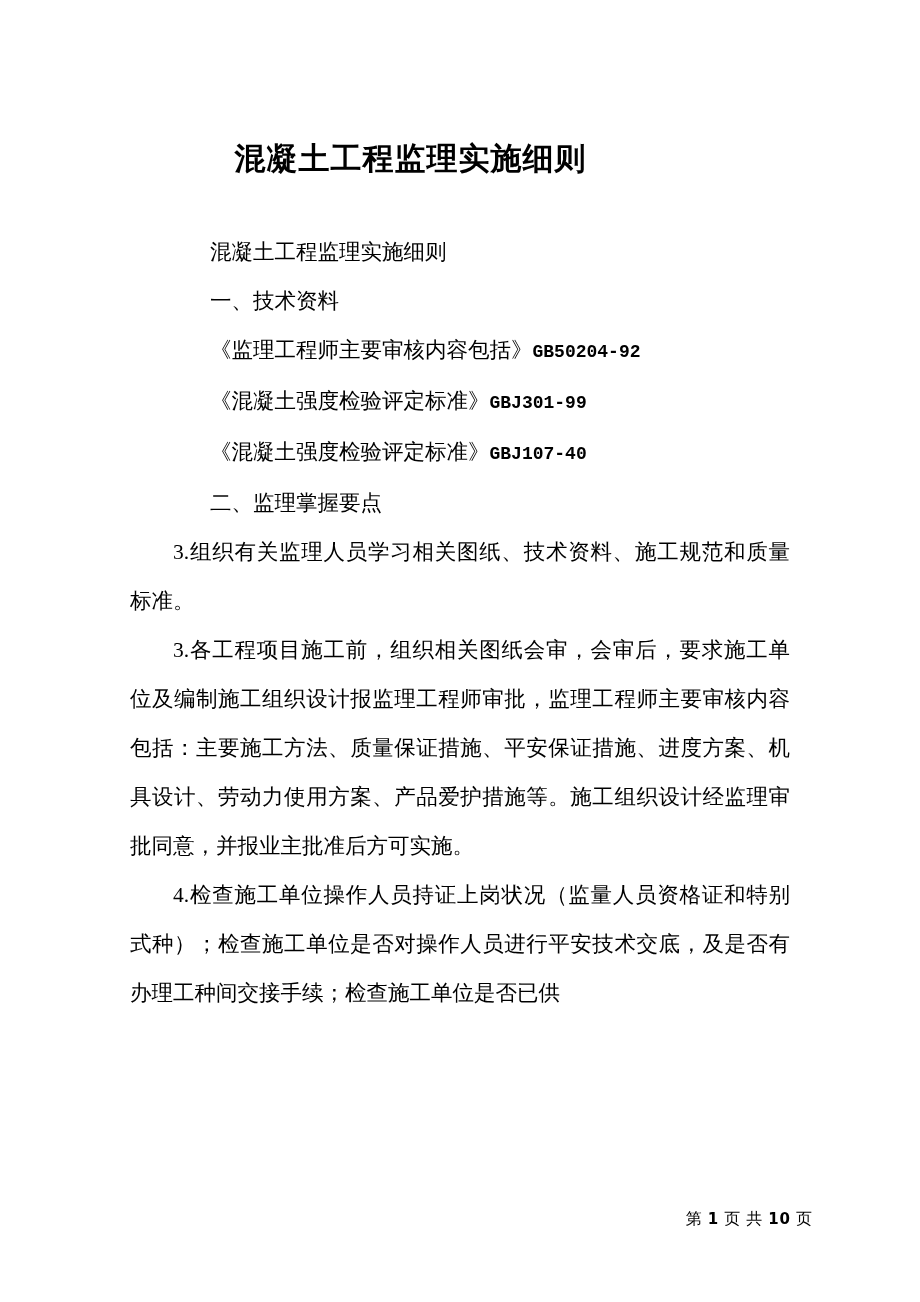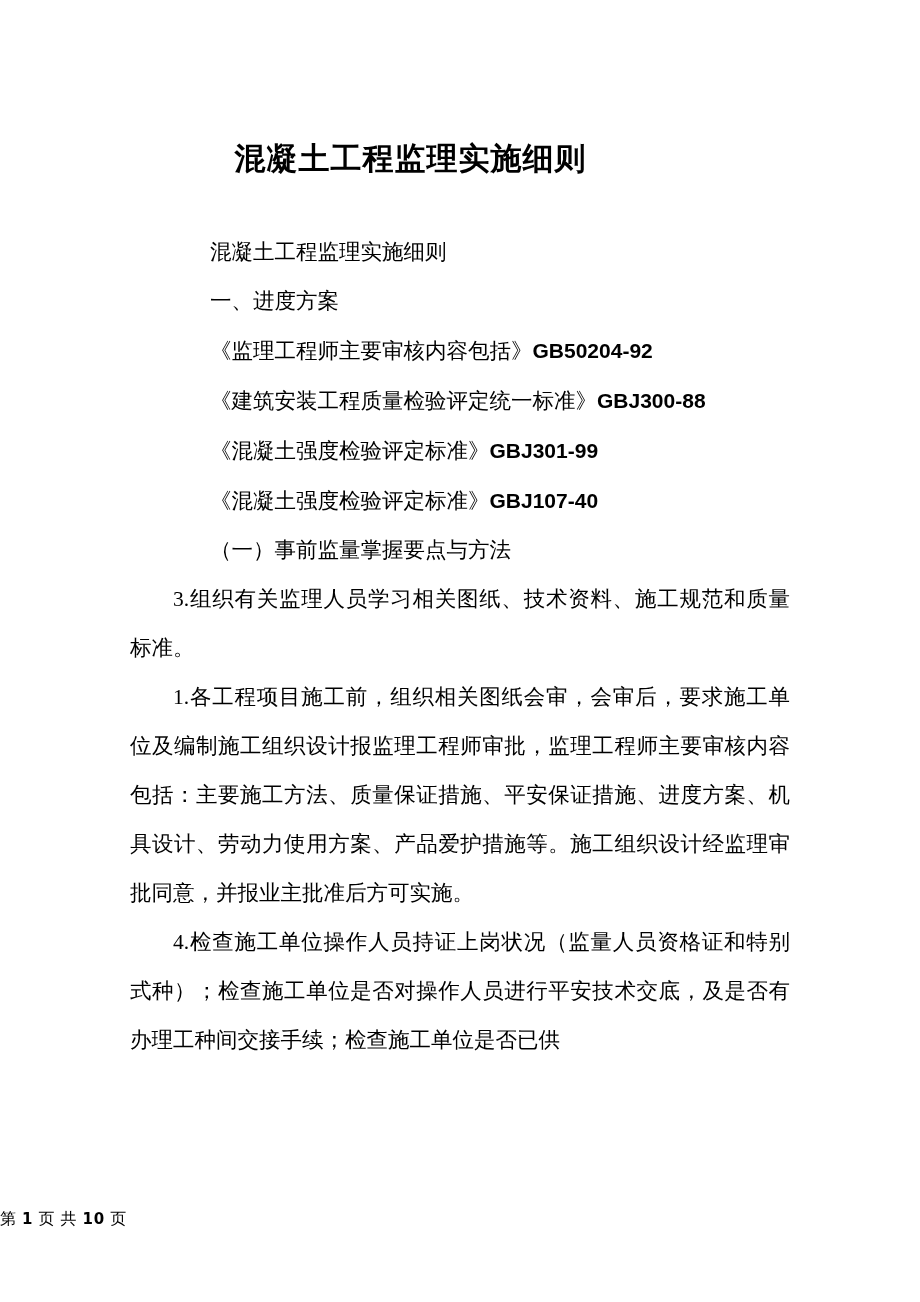--- a/index.html
+++ b/index.html
@@ -45,30 +45,30 @@
     text-align: justify;
     text-justify: inter-ideograph;
   }
   p.para.indent1 {
     padding-left: 80px;
   }
   p.para.indent2 {
     text-indent: 43px;
   }
   .latin {
-    font-family: Liberation Sans, sans-serif;
-    font-size: 21px;
+    font-family: Liberation Mono, monospace;
+    font-size: 18px;
     font-weight: bold;
   }
   .footer {
     position: absolute;
     bottom: 72px;
     left: 0;
     right: 8px;
-    text-align: left;
+    text-align: right;
     font-size: 16px;
     font-family: "Liberation Serif", serif;
     letter-spacing: 1px;
   }
   .footer .num {
     font-family: "DejaVu Sans", "Liberation Sans", sans-serif;
     font-weight: bold;
     font-size: 15px;
   }
   .footer-inner {
@@ -82,47 +82,44 @@
 
   <h1 class="doc-title">混凝土工程监理实施细则</h1>
 
   <div class="body-block">
 
     <p class="para indent1">
       <span>混凝土工程监理实施细则</span>
     </p>
 
     <p class="para indent1">
-      <span>一、进度方案</span>
+      <span>一、技术资料</span>
     </p>
 
     <p class="para indent1">
       <span>《监理工程师主要审核内容包括》</span><span class="latin">GB50204-92</span>
     </p>
 
-    <p class="para indent1">
-      <span>《建筑安装工程质量检验评定统一标准》</span><span class="latin">GBJ300-88</span>
-    </p>
 
     <p class="para indent1">
       <span>《混凝土强度检验评定标准》</span><span class="latin">GBJ301-99</span>
     </p>
 
     <p class="para indent1">
       <span>《混凝土强度检验评定标准》</span><span class="latin">GBJ107-40</span>
     </p>
 
+    <p class="para indent1">
+      <span>二、监理掌握要点</span>
+    </p>
 
-    <p class="para indent1">
-      <span>（一）事前监量掌握要点与方法</span>
-    </p>
 
     <p class="para indent2">3.组织有关监理人员学习相关图纸、技术资料、施工规范和质量标准。</p>
 
-    <p class="para indent2">1.各工程项目施工前，组织相关图纸会审，会审后，要求施工单位及编制施工组织设计报监理工程师审批，监理工程师主要审核内容包括：主要施工方法、质量保证措施、平安保证措施、进度方案、机具设计、劳动力使用方案、产品爱护措施等。施工组织设计经监理审批同意，并报业主批准后方可实施。</p>
+    <p class="para indent2">3.各工程项目施工前，组织相关图纸会审，会审后，要求施工单位及编制施工组织设计报监理工程师审批，监理工程师主要审核内容包括：主要施工方法、质量保证措施、平安保证措施、进度方案、机具设计、劳动力使用方案、产品爱护措施等。施工组织设计经监理审批同意，并报业主批准后方可实施。</p>
 
     <p class="para indent2">4.检查施工单位操作人员持证上岗状况（监量人员资格证和特别式种）；检查施工单位是否对操作人员进行平安技术交底，及是否有办理工种间交接手续；检查施工单位是否已供</p>
 
   </div>
 
   <div class="footer">
     <span class="footer-inner"><span>第</span>&nbsp;<span class="num">1</span>&nbsp;<span>页 共</span>&nbsp;<span class="num">10</span>&nbsp;<span>页</span></span>
   </div>
 
 </div>

